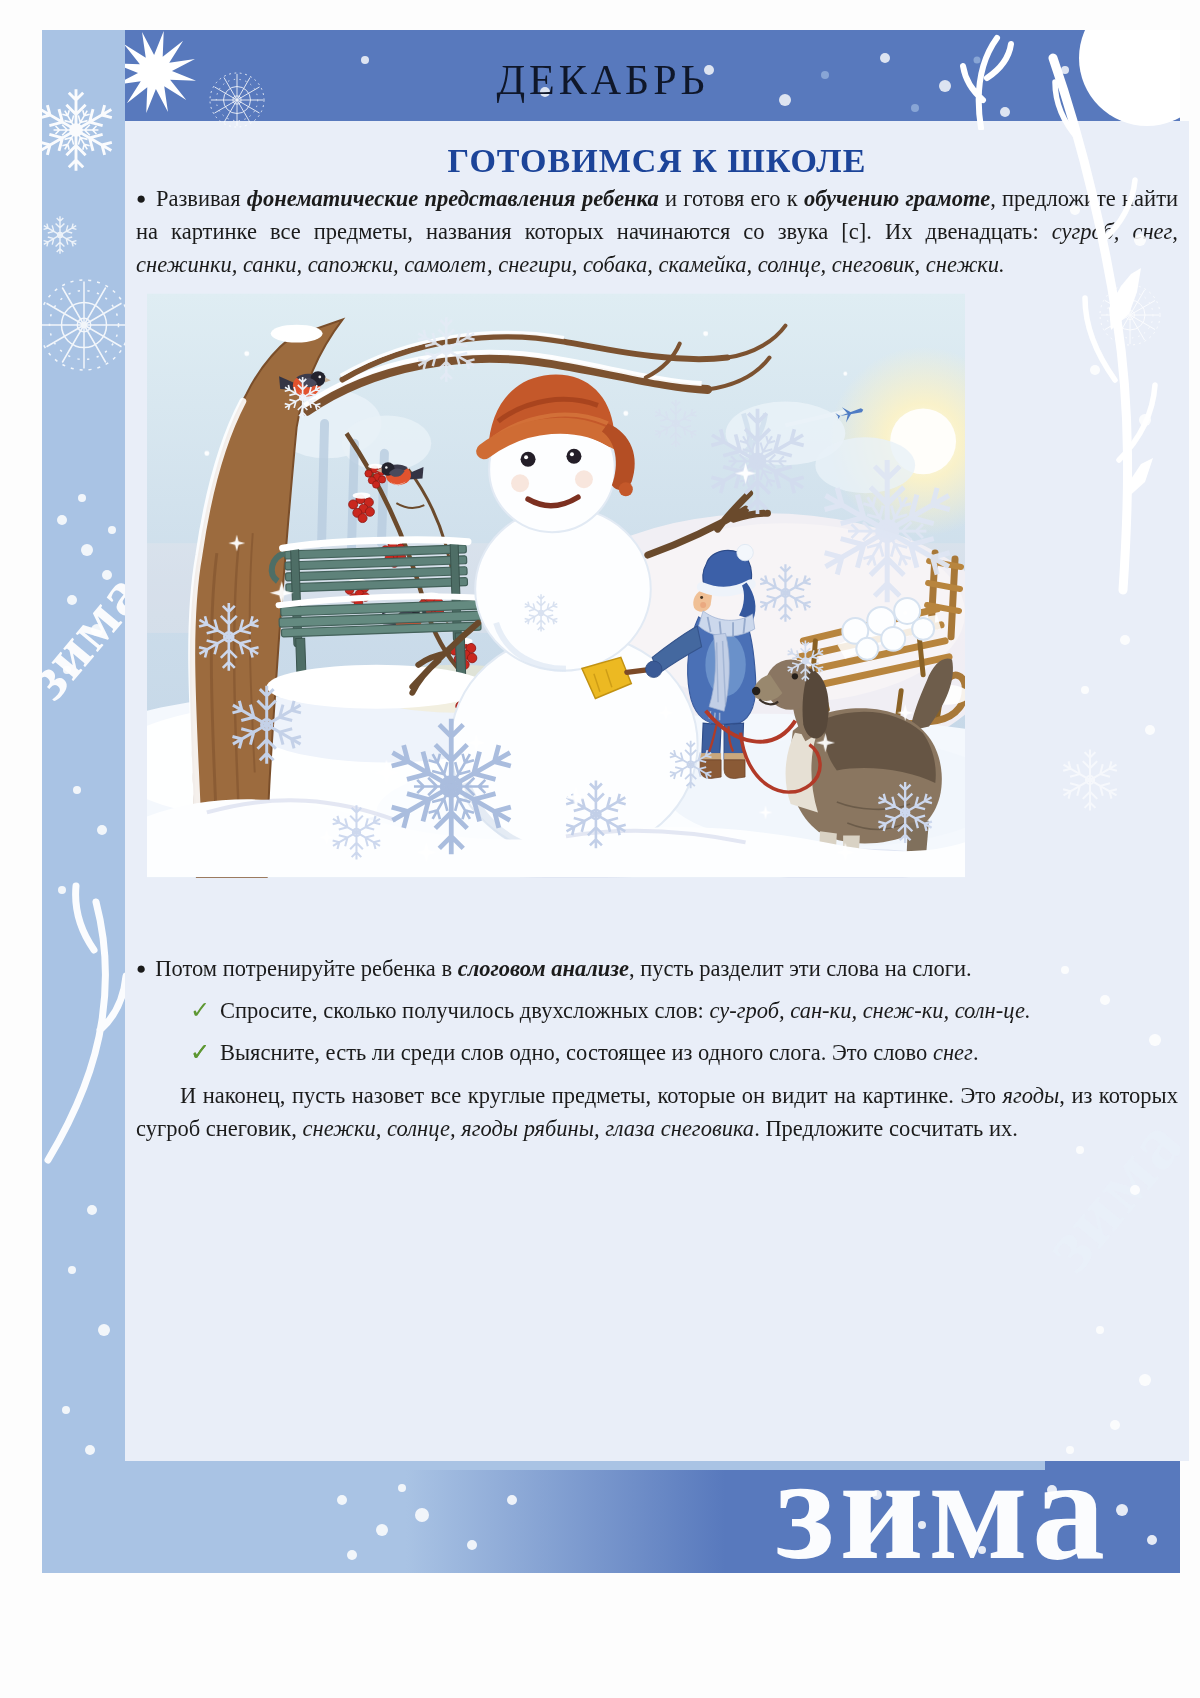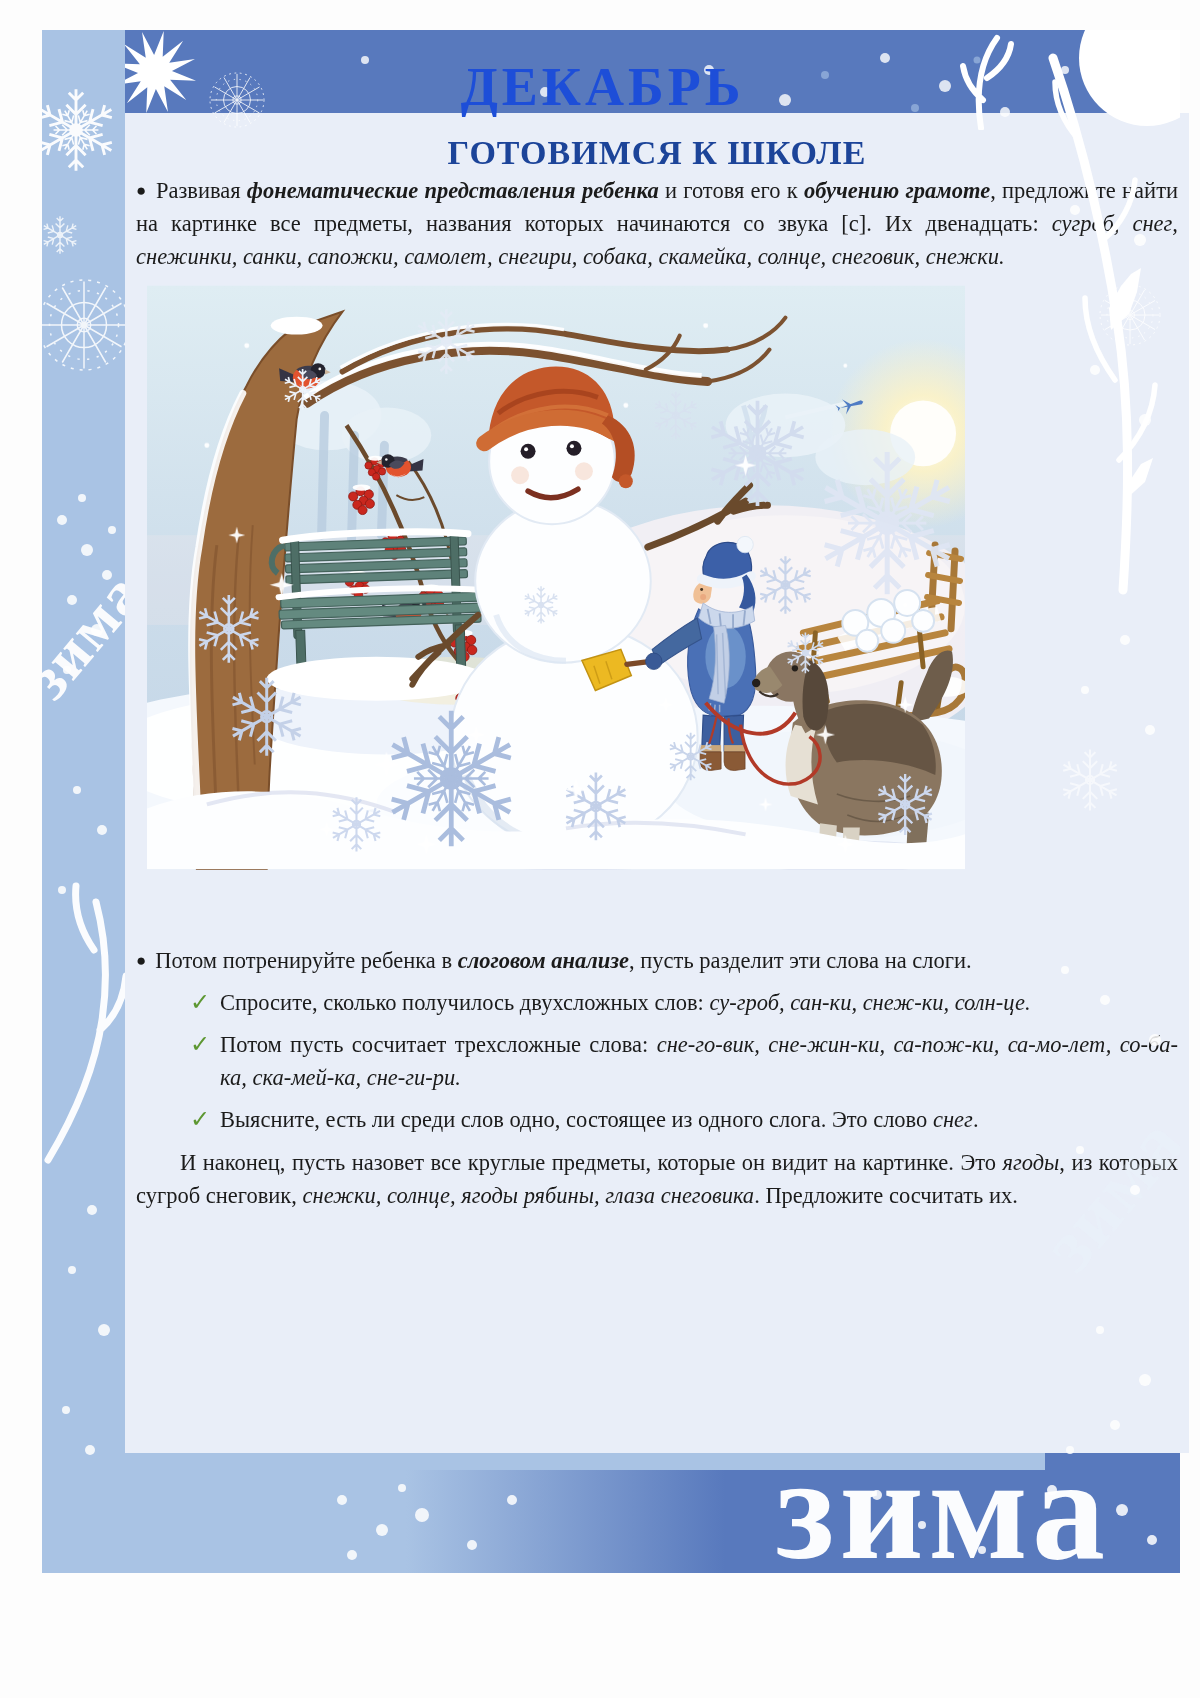--- a/index.html
+++ b/index.html
@@ -4,22 +4,22 @@
 <style>
   html,body{margin:0;padding:0;background:#ffffff;}
   .page{position:relative;width:1200px;height:1698px;background:#fdfdfd;overflow:hidden;
         font-family:"Liberation Serif","DejaVu Serif",serif;}
   .frame{position:absolute;left:42px;top:30px;width:1138px;height:1543px;background:#a9c3e4;}
   .band-top{position:absolute;left:83px;top:0;right:0;height:100px;background:#5879bd;}
   .border-right{position:absolute;right:0;top:100px;width:135px;height:1340px;background:#5879bd;}
   .band-bottom{position:absolute;left:0;right:0;bottom:0;height:103px;
      background:linear-gradient(90deg,#a9c3e4 0%,#a9c3e4 32%,#5879bd 60%,#5879bd 100%);}
   .month-title{position:absolute;top:26px;left:83px;right:0;padding-right:100px;text-align:center;
-     font-size:54px;font-weight:700;color:#1d4ed8;letter-spacing:4px;z-index:5;}
-  .panel{position:absolute;left:83px;top:83px;width:1064px;height:1340px;background:#e9eef8;z-index:2;}
+     font-size:42px;font-weight:400;color:#0f172a;letter-spacing:4px;z-index:5;}
+  .panel{position:absolute;left:83px;top:91px;width:1064px;height:1340px;background:#e9eef8;z-index:2;}
   .section-title{margin:21px 0 0;text-align:center;font-size:34px;font-weight:700;
      color:#1c4499;letter-spacing:1px;}
   .panel, .panel p, .panel div{color:#1b1b1b;}
   .para{margin:2px 11px 0;font-size:22.5px;line-height:33px;text-align:justify;}
   .mt-big{margin-top:74px;}
   .bullet{font-size:17px;margin-right:9px;vertical-align:2px;}
   .check-item{position:relative;margin:9px 11px 0;padding-left:84px;
      font-size:22.5px;line-height:33px;text-align:justify;}
   .check-item.first{margin-top:9px;}
   .check{position:absolute;left:54px;top:0;color:#5d9732;font-weight:700;font-size:24px;
@@ -464,21 +464,20 @@
       </svg>
 
       <p class="para mt-big"><span class="bullet">●</span><span><span class="sg-n">Потом потренируйте ребенка в </span><span class="sg-bi">слоговом анализе</span><span class="sg-n">, пусть разделит эти слова на слоги.</span></span></p>
 
       <div class="check-item first">
         <span class="check">✓</span>
         <span><span class="sg-n">Спросите, сколько получилось двухсложных слов: </span><span class="sg-i">су-гроб, сан-ки, снеж-ки, солн-це.</span></span>
       </div>
       <div class="check-item">
         <span class="check">✓</span>
-        <span><span class="sg-n">Потом пусть сосчитает трехсложные слова: </span><span class="sg-i">сне-го-вик, сне-жин-ки, са-пож-ки, са-мо-лет, со-ба-ка, ска-мей-ка, сне-ги-ри.</span></span>
       </div>
       <div class="check-item">
         <span class="check">✓</span>
         <span><span class="sg-n">Выясните, есть ли среди слов одно, состоящее из одного слога. Это слово </span><span class="sg-i">снег</span><span class="sg-n">.</span></span>
       </div>
 
 
       <p class="para para-indent"><span><span class="sg-n">И наконец, пусть назовет все круглые предметы, которые он видит на картинке. Это </span><span class="sg-i">ягоды</span><span class="sg-n">, из которых сугроб снеговик, </span><span class="sg-i">снежки, солнце, ягоды рябины, глаза снеговика</span><span class="sg-n">. Предложите сосчитать их.</span></span></p>
     </div>
 

